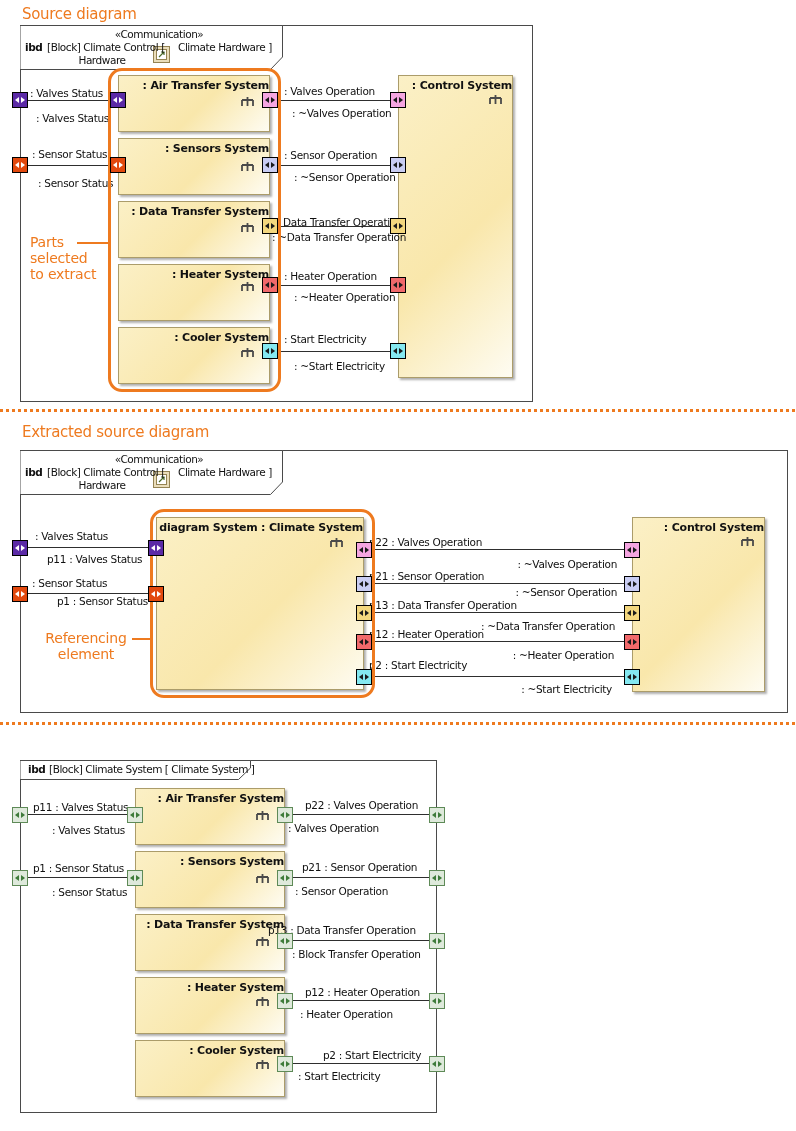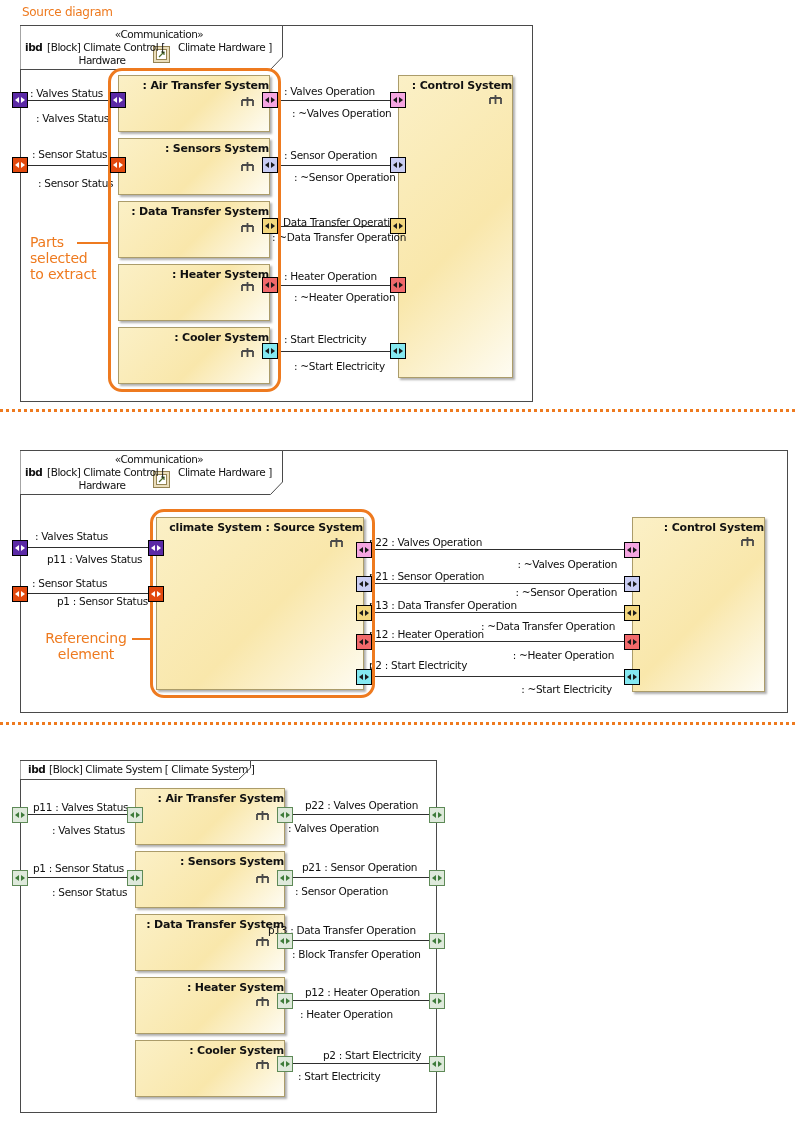--- a/index.html
+++ b/index.html
@@ -3,21 +3,21 @@
 <meta charset="utf-8">
 <style>
   * { box-sizing: border-box; margin: 0; padding: 0; }
   html,body { background:#ffffff; }
   #stage {
     position: relative; width: 796px; height: 1131px; background:#fff;
     font-family: "DejaVu Sans", "Liberation Sans", sans-serif;
     color:#111; overflow: hidden;
   }
   
-  .sect { position:absolute; color:#EE7A1F; font-size:12px; letter-spacing:-0.3px; white-space:nowrap; z-index:6; }
+  .sect { position:absolute; color:#EE7A1F; font-size:15px; letter-spacing:-0.3px; white-space:nowrap; z-index:6; }
   
   .callout { position:absolute; color:#EE7A1F; font-size:14px; line-height:1.16; white-space:pre-line; z-index:6; letter-spacing:-0.2px; }
   .callout.center { text-align:center; }
   .callout-line { position:absolute; height:2px; background:#EE7A1F; z-index:6; }
   
   .dots { position:absolute; left:0; width:796px; height:3px; z-index:0;
           background: repeating-linear-gradient(to right, #EE7A1F 0 3px, transparent 3px 6px); }
   
   .frame { position:absolute; border:1px solid #4A4A4A; background:#fff; z-index:0; }
   .tab-svg { position:absolute; z-index:2; }
@@ -152,20 +152,21 @@
   <div class="port p-red" style="left:390px; top:277px;"></div>
   <div class="port p-cyan" style="left:390px; top:343px;"></div>
 
   <div class="callout" style="left:30px; top:234px;">Parts
 selected
 to extract</div>
   <div class="callout-line" style="left:77px; top:242px; width:31px;"></div>
 
   <div class="dots" style="top:409px;"></div>
 
+  <div class="sect" style="left:22px; top:423px;">Extracted source diagram</div>
 
   <div class="frame" style="left:20px; top:450px; width:768px; height:263px;"></div>
 
   <svg class="tab-svg" style="left:20px; top:450px;" width="263" height="45">
     <path d="M0,0.5 H262.5 V32 L250.5,44.5 H0 Z" fill="#ffffff" stroke="#4A4A4A" stroke-width="1"></path>
   </svg>
   <div class="tab-text tab-center" style="left:40px; top:453px; width:238px;">«Communication»</div>
   <div class="tab-text" style="left:25px; top:466px;"><b>ibd</b></div>
   <div class="tab-text" style="left:47px; top:466px;">[Block] Climate Control [</div>
   <div class="tab-text" style="left:178px; top:466px;">Climate Hardware ]</div>
@@ -178,21 +179,21 @@
 
   <div class="cline" style="left:20px; top:547px; width:136px;"></div>
   <div class="cline" style="left:20px; top:593px; width:136px;"></div>
   <div class="cline" style="left:364px; top:549px; width:268px;"></div>
   <div class="cline" style="left:364px; top:583px; width:268px;"></div>
   <div class="cline" style="left:364px; top:612px; width:268px;"></div>
   <div class="cline" style="left:364px; top:641px; width:268px;"></div>
   <div class="cline" style="left:364px; top:676px; width:268px;"></div>
 
   <div class="blk" style="left:156px; top:517px; width:208px; height:173px;">
-    <span class="btitle">climate System : Source System</span>
+    <span class="btitle">diagram System : Climate System</span>
     <svg class="rake" style="right:20px; top:19px;" width="13" height="11">
         <path d="M6.5 1 V4 M1 4 H12 M1 4 V10 M6.5 4 V10 M12 4 V10" stroke="#4A4A4A" stroke-width="1.8" fill="none"></path>
       </svg>
   </div>
 
   <div class="blk" style="left:632px; top:517px; width:133px; height:175px;">
     <span class="btitle">: Control System</span>
     <svg class="rake" style="right:10px; top:18px;" width="13" height="11">
         <path d="M6.5 1 V4 M1 4 H12 M1 4 V10 M6.5 4 V10 M12 4 V10" stroke="#4A4A4A" stroke-width="1.8" fill="none"></path>
       </svg>

